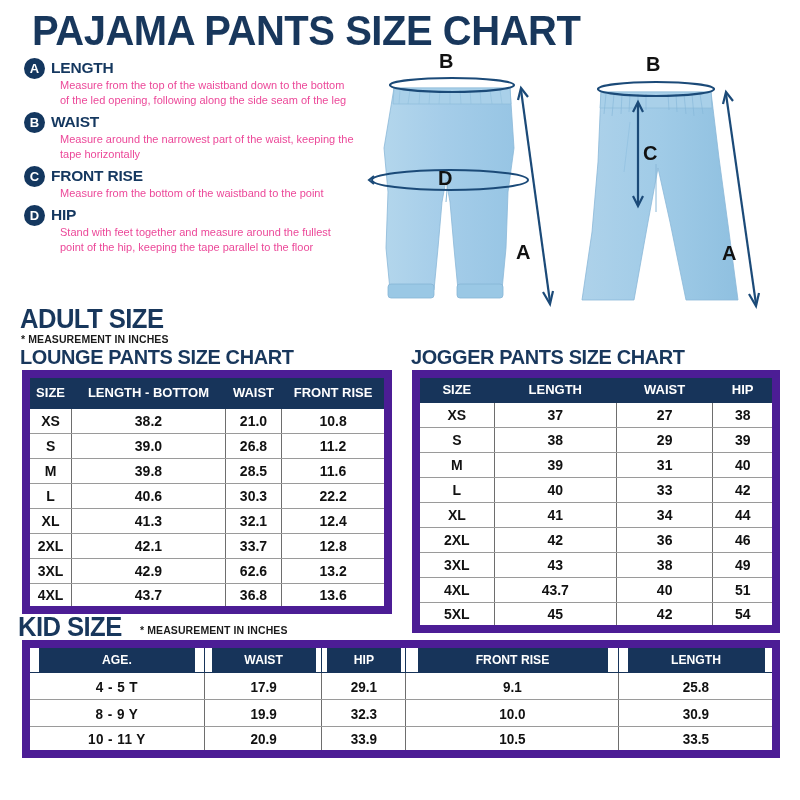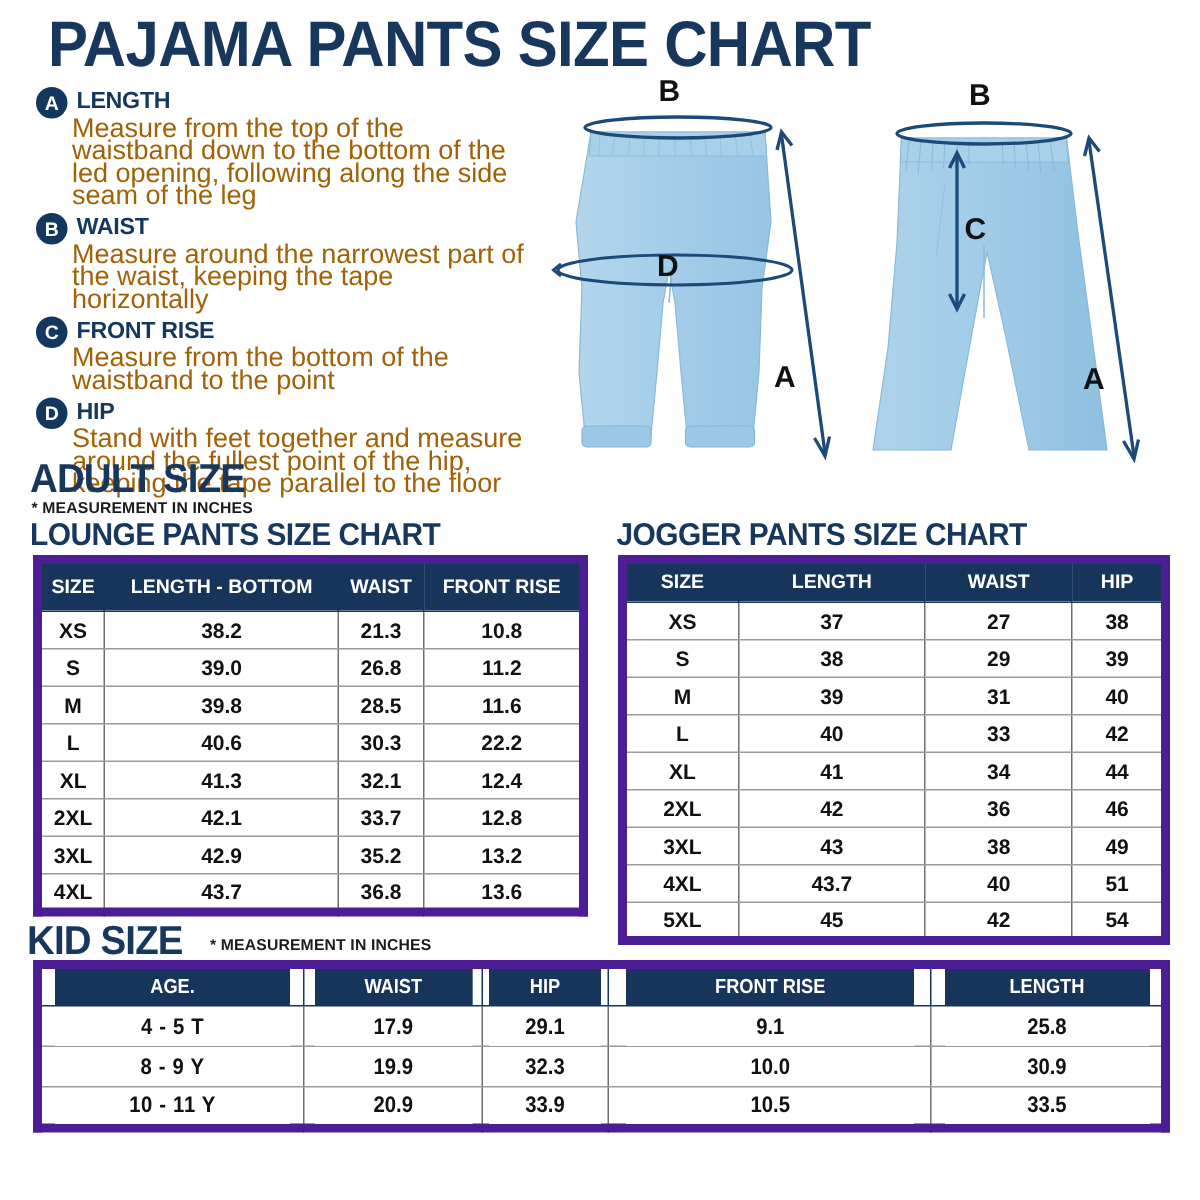--- a/index.html
+++ b/index.html
@@ -33,23 +33,23 @@
     background:#14375f; color:#fff;
     font-size:13px; font-weight:bold;
     display:flex; align-items:center; justify-content:center;
     flex:0 0 21px;
   }
   .def-title {
     font-size:15.5px; font-weight:bold; color:#14375f;
     letter-spacing:-0.2px;
   }
   .def-body {
-    margin-left:24px; margin-top:0px;
-    font-size:18px; line-height:15px;
-    color:#a16207; font-weight:400;
+    margin-left:36px; margin-top:0px;
+    font-size:11px; line-height:15px;
+    color:#ec4899; font-weight:400;
   }
 
   
   .illus { position:absolute; top:52px; left:338px; width:462px; height:262px; }
   .pants-svg { position:absolute; top:0; left:0; }
   .mlabel {
     position:absolute; font-size:20px; font-weight:bold; color:#111;
   }
 
   
@@ -101,21 +101,21 @@
   table tbody td {
     border:1px solid #6e6e6e;
     border-top:1px solid #9a9a9a;
     border-bottom:1px solid #9a9a9a;
     text-align:center;
     font-size:14px; font-weight:bold; color:#111;
     padding:3px 2px;
     background:#fff;
     height:24px;
   }
-  table { border:6px solid #4c1d95; }
+  table { border:8px solid #4c1d95; }
   table thead th:first-child { border-left:none; }
   table thead th:last-child { border-right:none; }
 
   
   #kid-table thead th { font-size:13.5px; transform:scaleX(0.9); }
   #kid-table tbody td {
     font-size:15px; transform:scaleX(0.9);
     height:27px;
   }
   #kid-table tbody td:first-child { letter-spacing:0.5px; }
@@ -281,21 +281,21 @@
             <th>SIZE</th>
             <th>LENGTH - BOTTOM</th>
             <th>WAIST</th>
             <th>FRONT RISE</th>
           </tr>
       </thead>
       <tbody>
           <tr>
             <td>XS</td>
             <td>38.2</td>
-            <td>21.3</td>
+            <td>21.0</td>
             <td>10.8</td>
           </tr>
           <tr>
             <td>S</td>
             <td>39.0</td>
             <td>26.8</td>
             <td>11.2</td>
           </tr>
           <tr>
             <td>M</td>
@@ -317,21 +317,21 @@
           </tr>
           <tr>
             <td>2XL</td>
             <td>42.1</td>
             <td>33.7</td>
             <td>12.8</td>
           </tr>
           <tr>
             <td>3XL</td>
             <td>42.9</td>
-            <td>35.2</td>
+            <td>62.6</td>
             <td>13.2</td>
           </tr>
           <tr>
             <td>4XL</td>
             <td>43.7</td>
             <td>36.8</td>
             <td>13.6</td>
           </tr>
         </tbody>
     </table>

